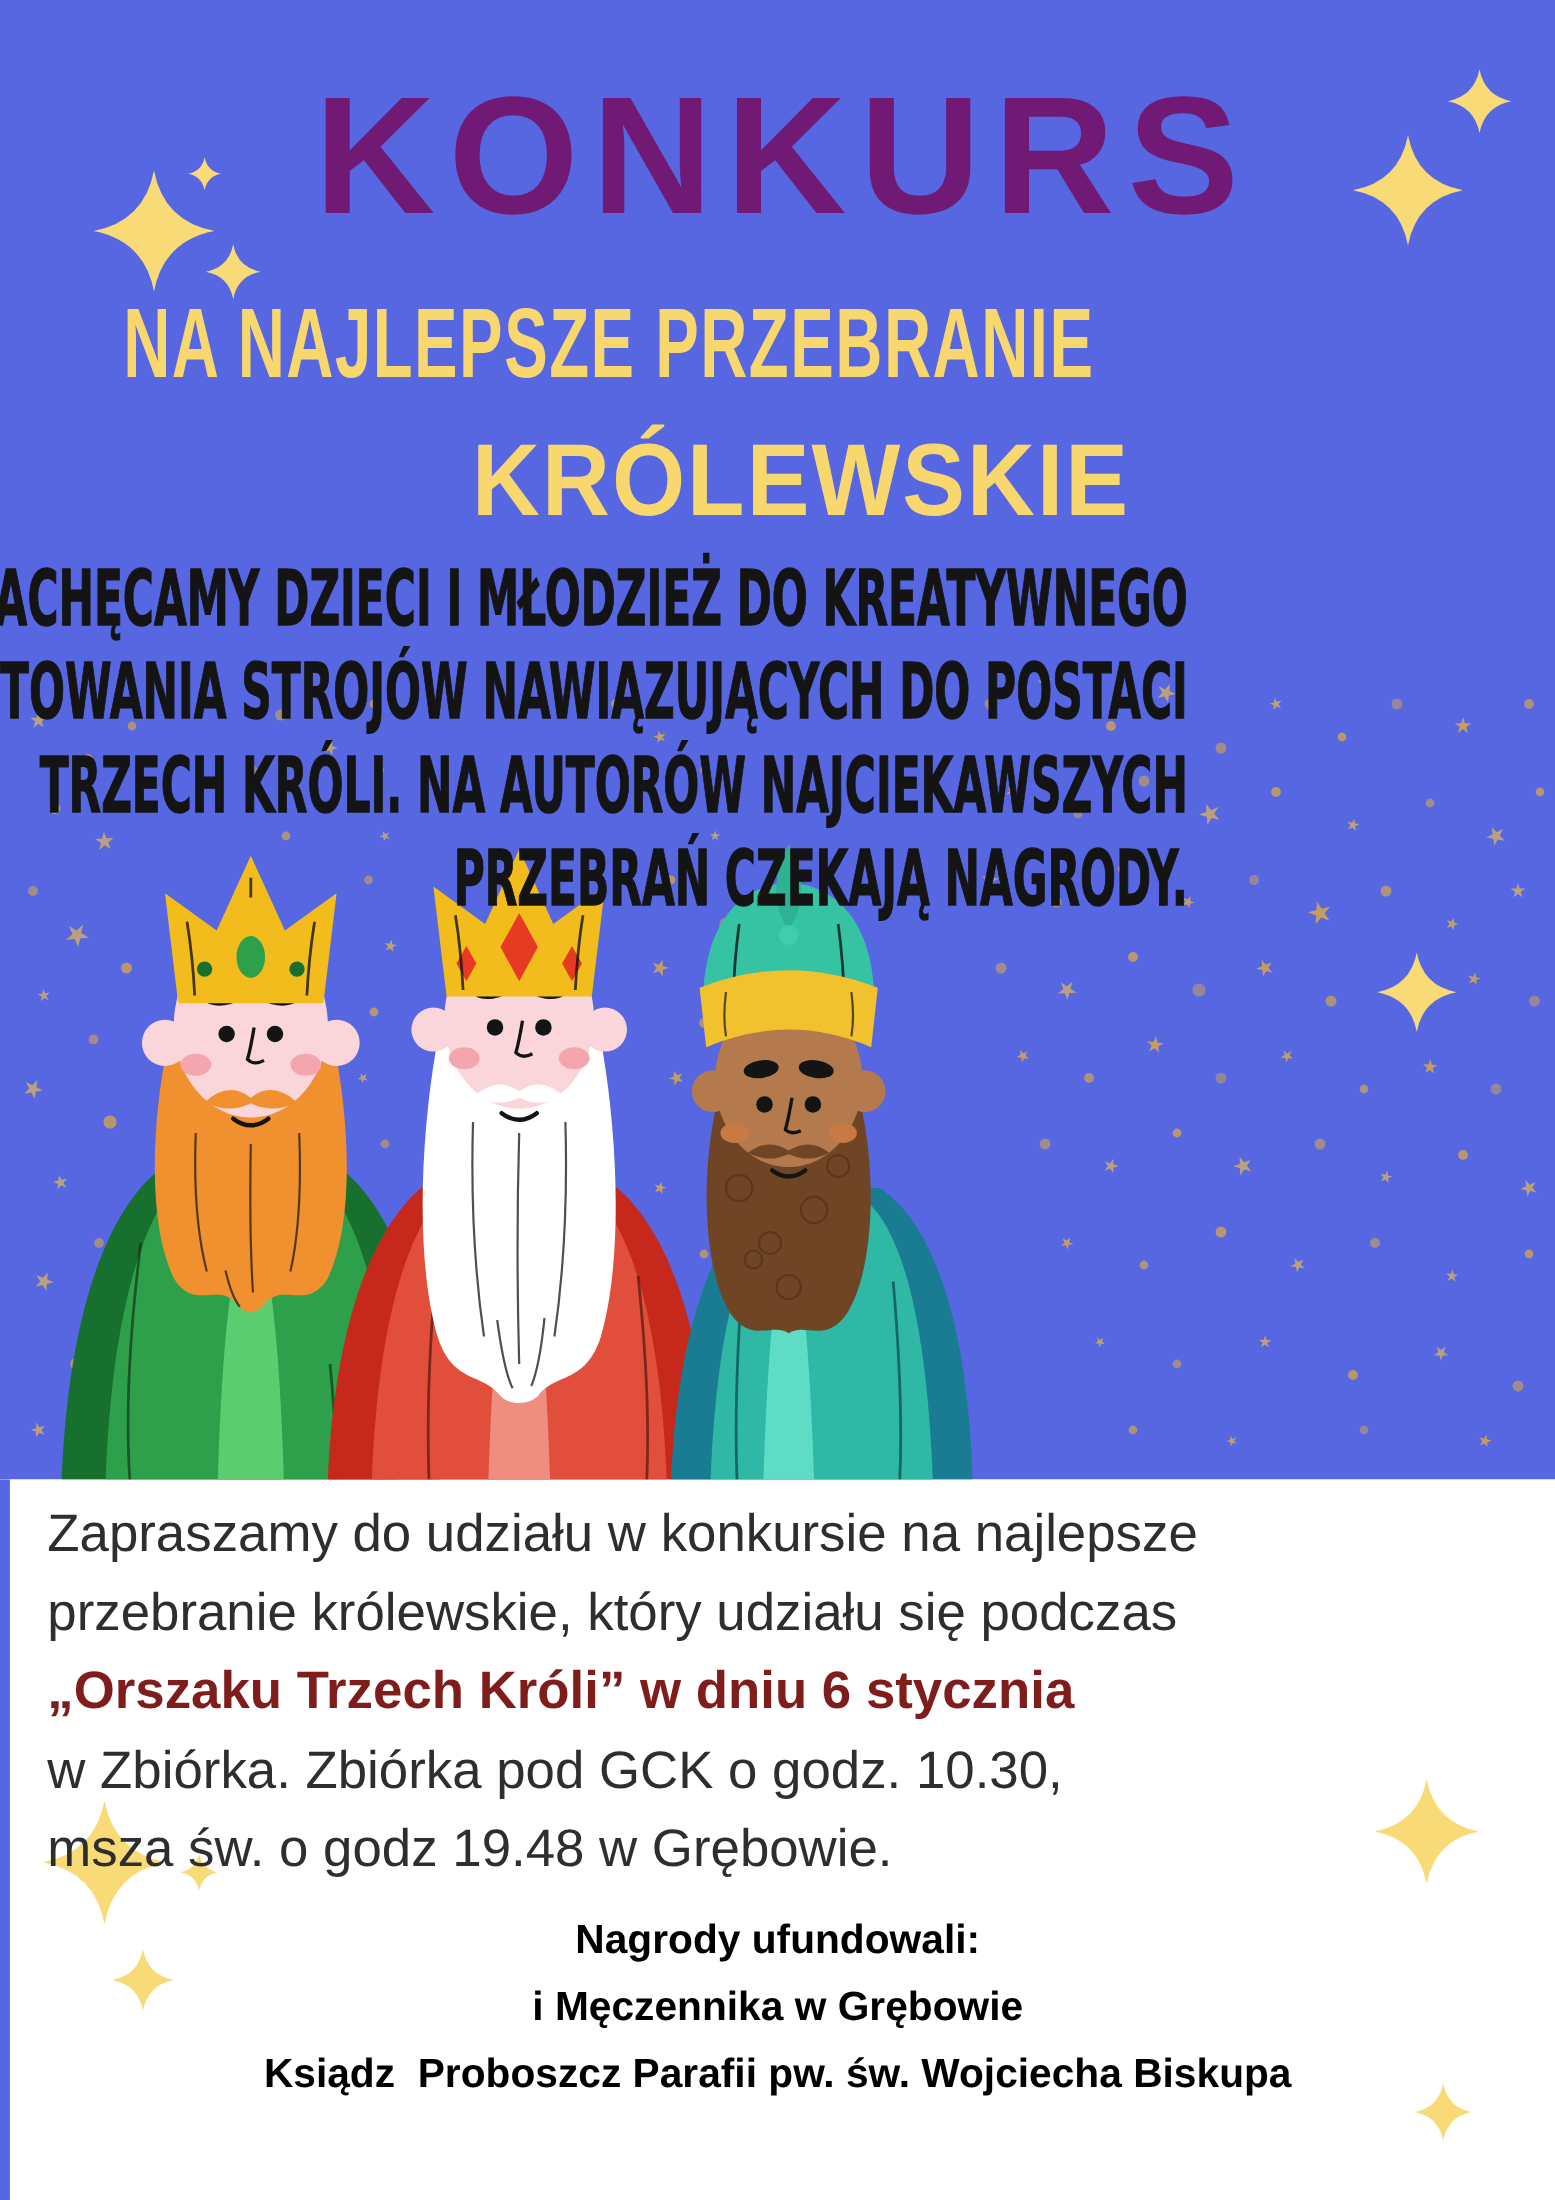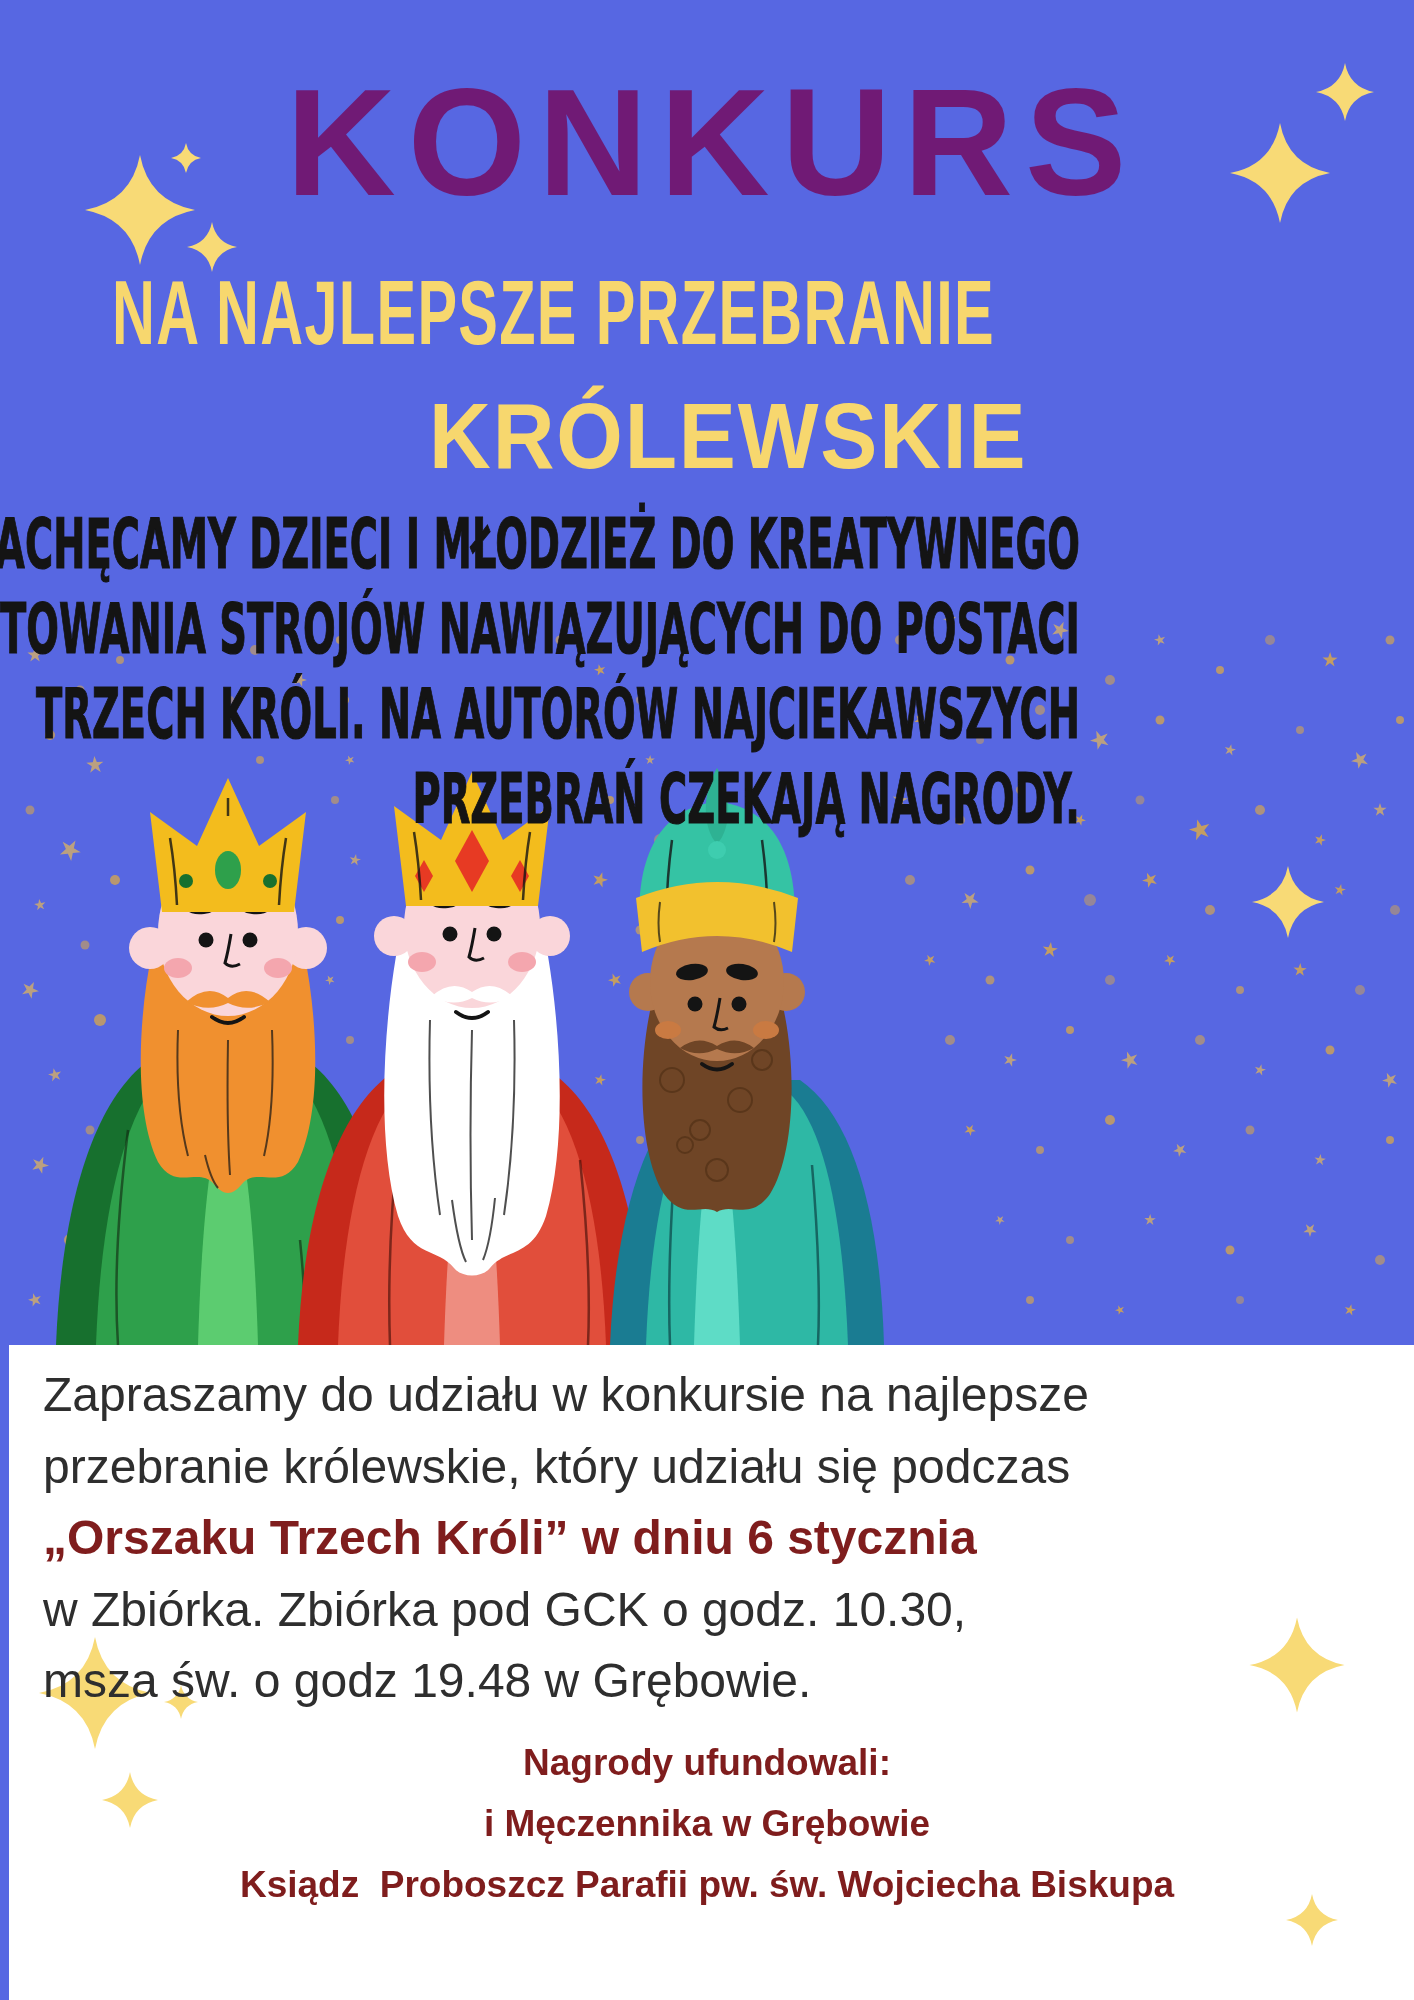--- a/index.html
+++ b/index.html
@@ -42,21 +42,21 @@
     transform:scaleX(0.55);transform-origin:right center;
     -webkit-text-stroke:1.2px #141414;
   }
   .details{
     position:absolute;left:0;top:1359px;width:1414px;
     font-size:48px;line-height:71.5px;color:#2e2e2e;padding-left:43px;
   }
   .details .bold{font-weight:bold;color:#7f1d1d;}
   .sponsors{
     position:absolute;left:0;top:1732px;width:1414px;text-align:center;
-    font-size:37px;line-height:61px;font-weight:bold;color:#7f1d1d;
+    font-size:37px;line-height:61px;font-weight:bold;color:#000000;
   }
   .details div,.sponsors div{white-space:nowrap;}
 </style>
 </head>
 <body>
 
 <div class="poster">
 
   <div class="blue-section"></div>
 

